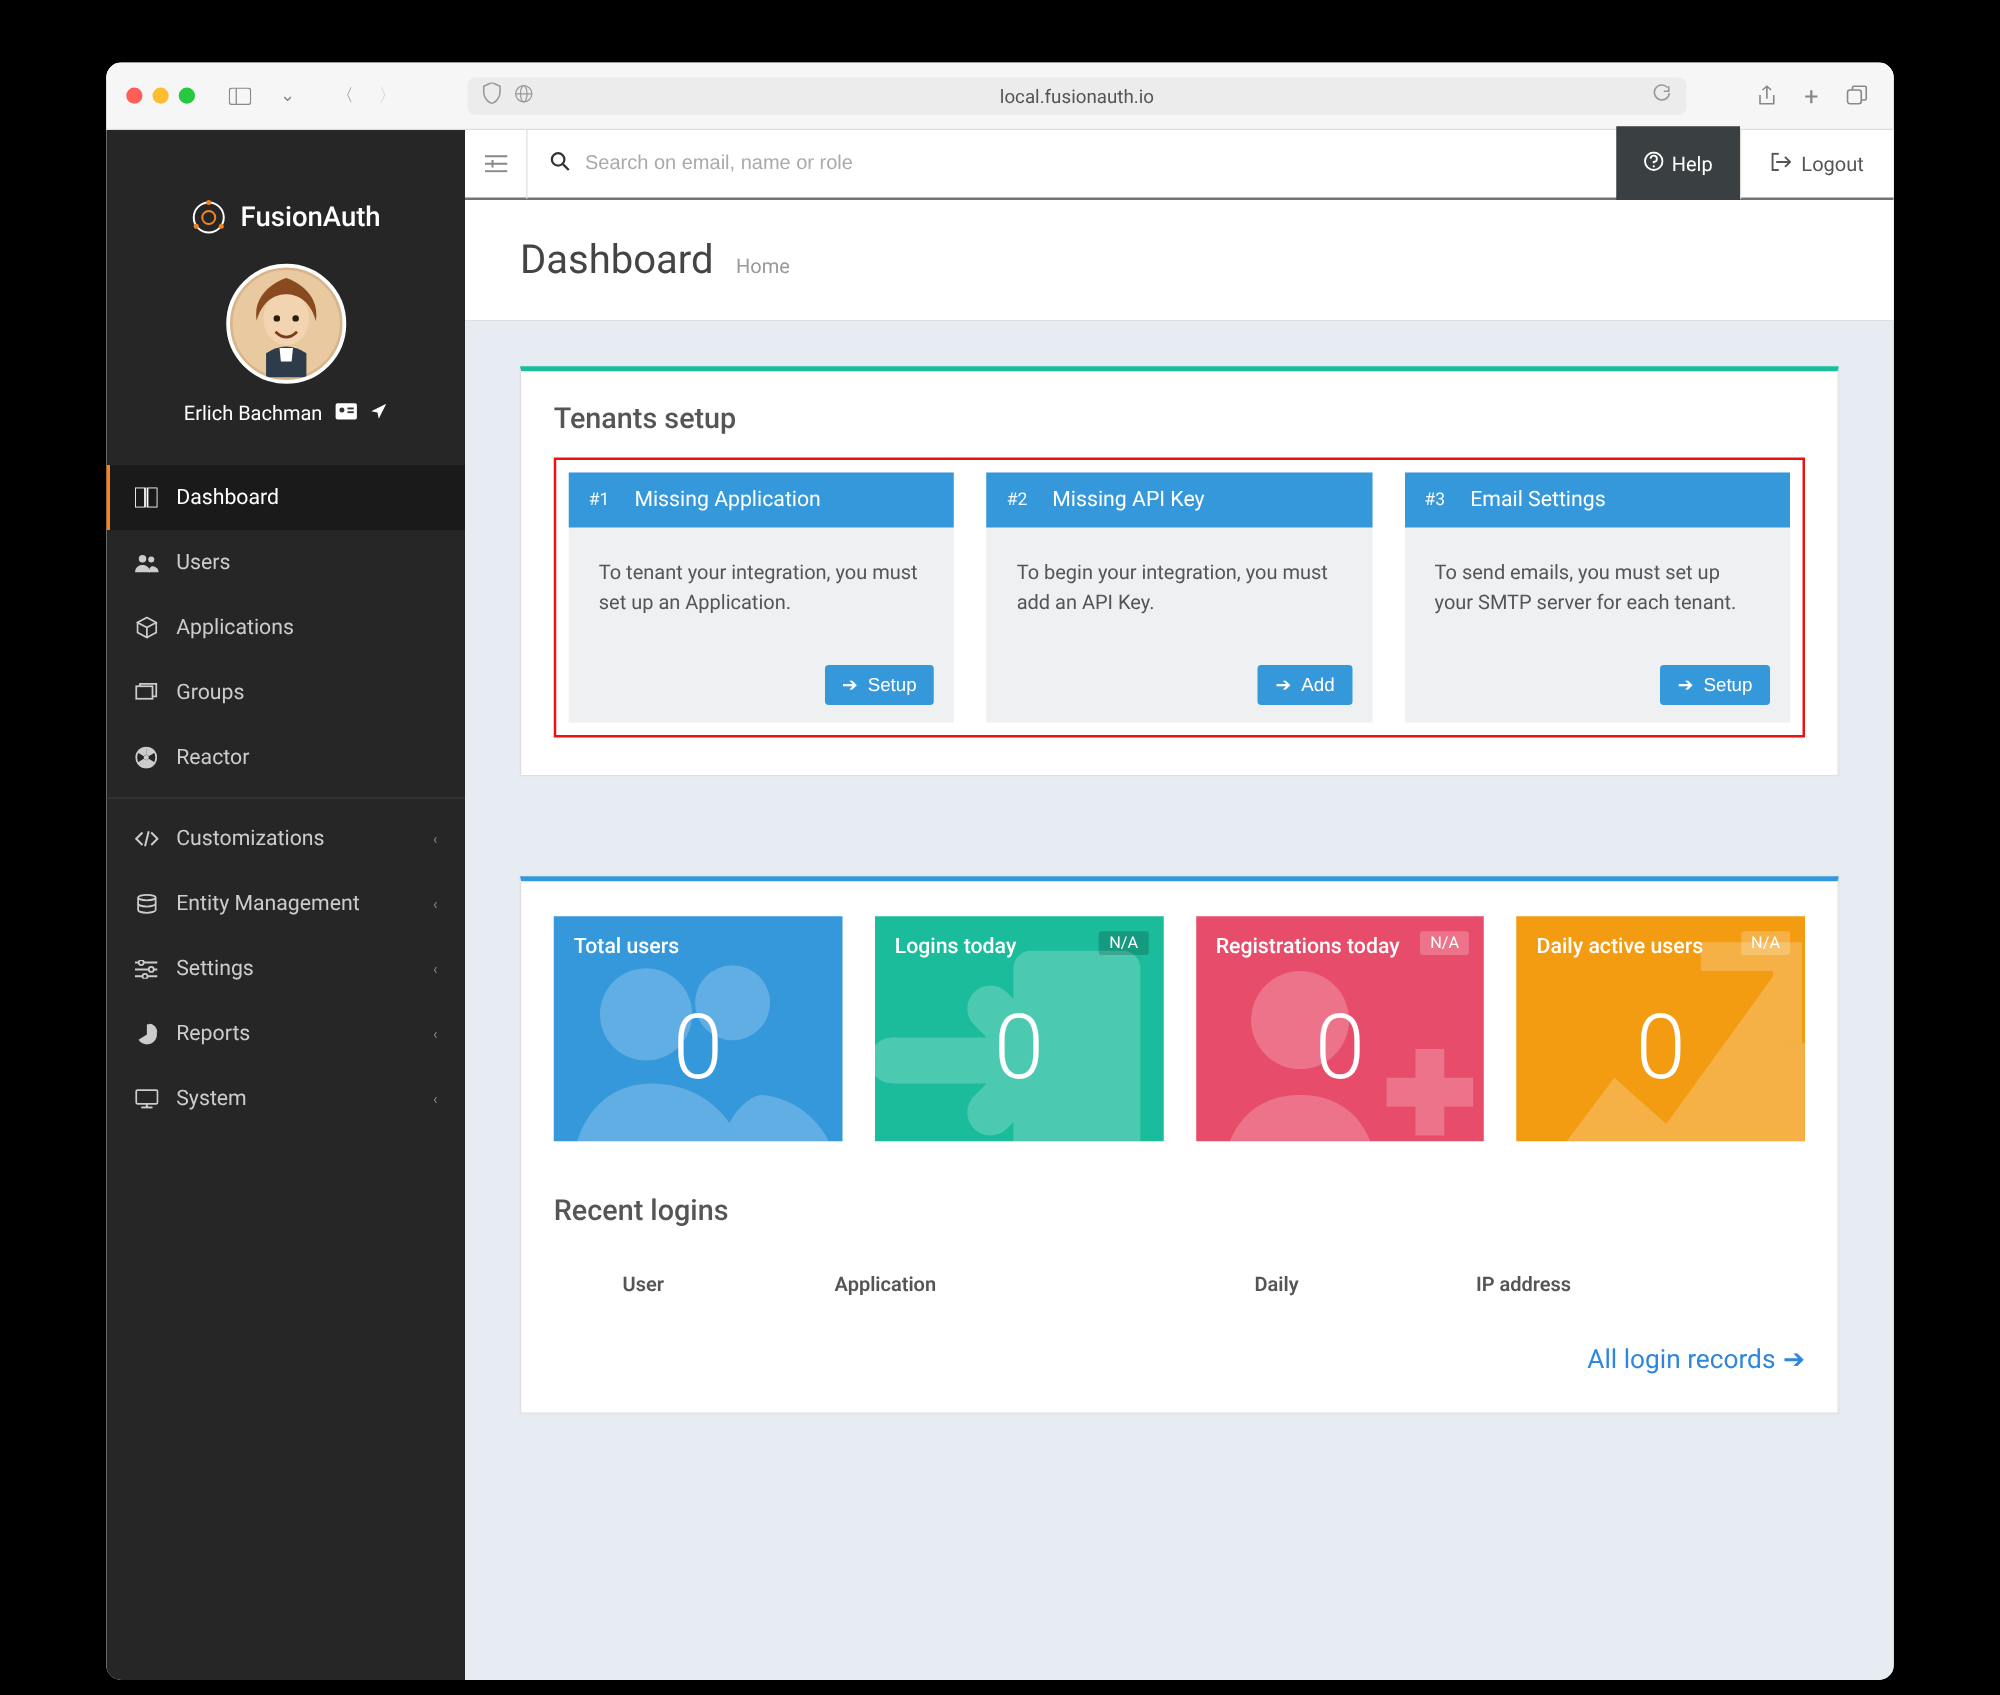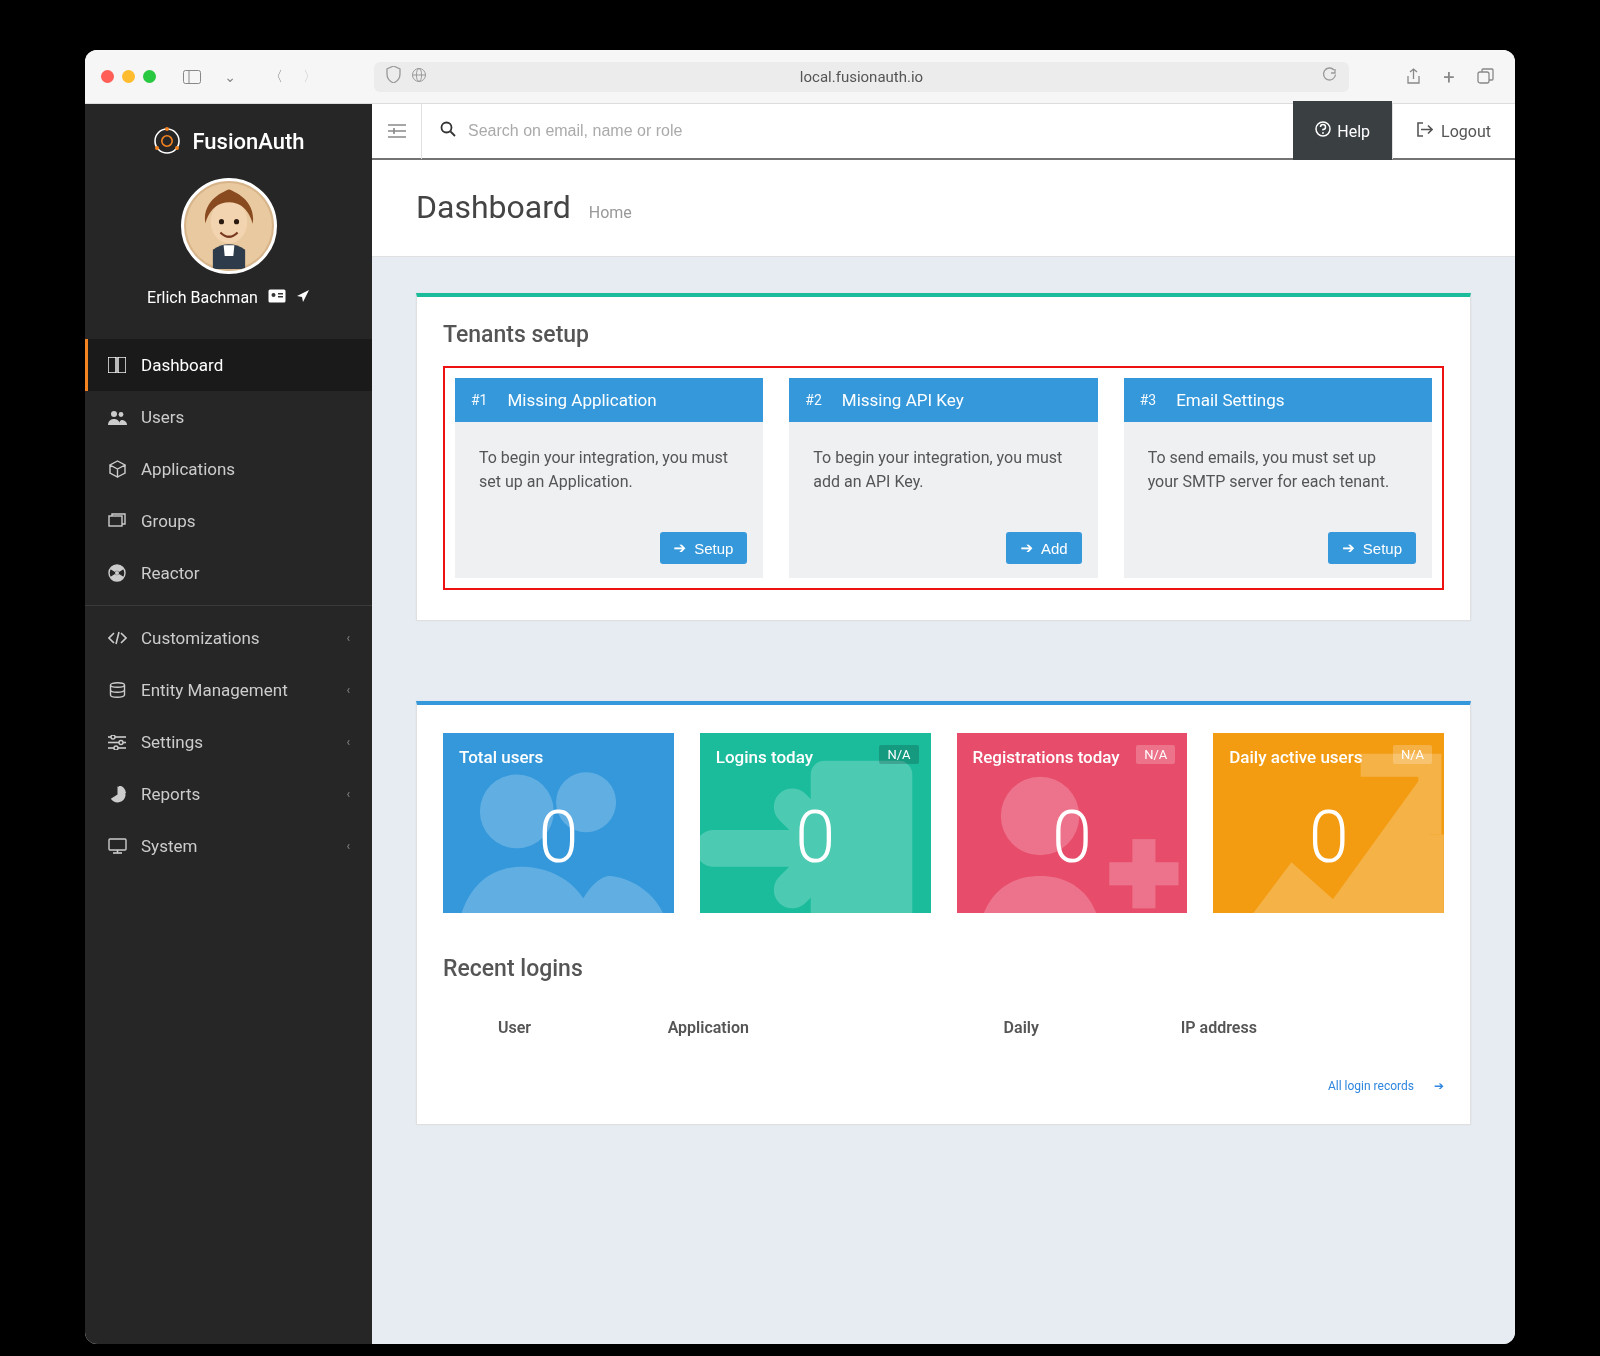--- a/index.html
+++ b/index.html
@@ -58,20 +58,21 @@
     width: 287px;
     background: #262626;
     color: #aaa;
     display: flex;
     flex-direction: column;
   }
   .logo-area {
     padding: 22px 20px 8px;
     display: flex; align-items: center; gap: 10px;
     justify-content: center;
+    margin-top: 33px;
   }
   .logo-text { color:#fff; font-size:22px; font-weight:500; }
   .avatar-wrap { display:flex; flex-direction:column; align-items:center; padding: 14px 0 10px; }
   .avatar {
     width: 96px; height: 96px; border-radius: 50%; background: #d8b48a;
     border: 3px solid #fff; display:flex; align-items:center; justify-content:center;
     overflow:hidden;
   }
   .avatar svg { width: 86px; height:86px; }
   .user-row { display:flex; align-items:center; gap:10px; color:#fff; font-size:16px; margin-top:14px; }
@@ -174,21 +175,21 @@
   .c-red { background:#e74c6a; }
   .c-orange { background:#f39c12; }
 
   .recent-title { font-size:23px; color:#555; font-weight:500; margin-bottom: 26px; margin-top: 30px; }
   table.recent { width:100%; border-collapse:collapse;margin-left:47px; }
   table.recent th {
     text-align:left; color:#555; font-size:16px; font-weight:600;
     padding: 10px 8px;
   }
   .all-records { text-align:right; margin-top: 28px; }
-  .all-records a { color:#2e86de; text-decoration:none; font-size:12px; display:inline-flex; gap:20px; align-items:center;}
+  .all-records a { color:#2e86de; text-decoration:none; font-size:21px; display:inline-flex; gap:6px; align-items:center;}
 </style>
 </head>
 <body>
 
 <div class="browser-window">
   <div class="browser-chrome">
     <div class="traffic-lights">
       <div class="traffic-light tl-red"></div>
       <div class="traffic-light tl-yellow"></div>
       <div class="traffic-light tl-green"></div>
@@ -441,21 +442,21 @@
 
       <div class="content">
         <section class="panel panel-green">
           <h2 class="setup-title">Tenants setup</h2>
           <div class="setup-row">
             <div class="setup-card">
               <div class="setup-card-head">
                 <span class="num">#1</span>
                 <span>Missing Application</span>
               </div>
-              <div class="setup-card-body">To begin your integration, you must set up an Application.</div>
+              <div class="setup-card-body">To tenant your integration, you must set up an Application.</div>
               <div class="setup-card-foot">
                 <button class="btn">
                   <span>➔</span>
                   <span>Setup</span>
                 </button>
               </div>
             </div>
             <div class="setup-card">
               <div class="setup-card-head">
                 <span class="num">#2</span>

